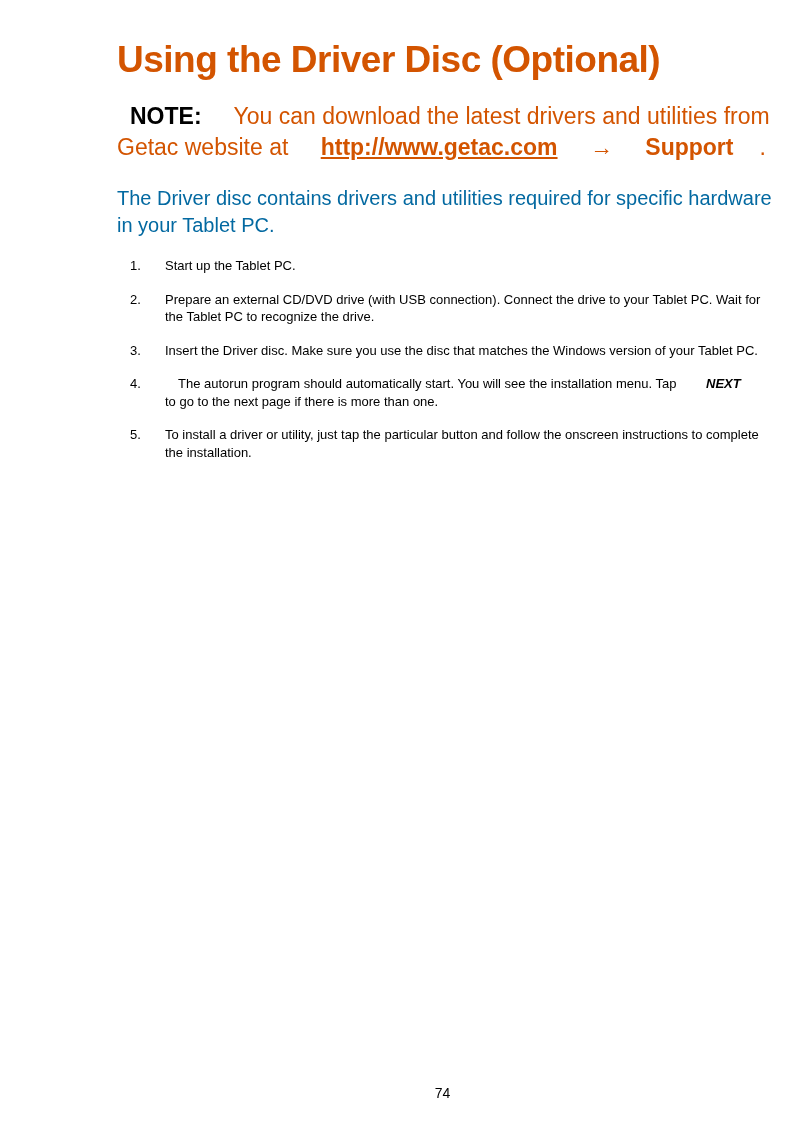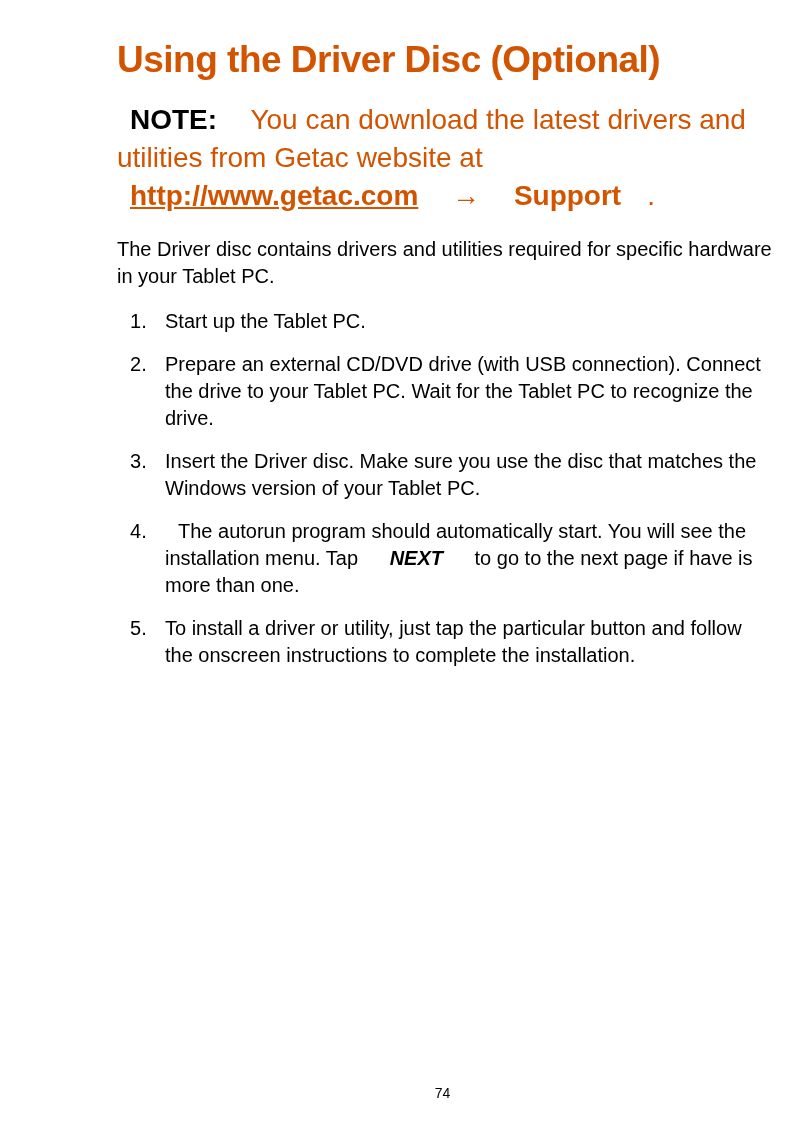--- a/index.html
+++ b/index.html
@@ -20,21 +20,21 @@
     }
     h1 {
       color: #D35400;
       font-size: 37px;
       font-weight: bold;
       margin-bottom: 20px;
       letter-spacing: -0.5px;
     }
     .note-block {
       color: #D35400;
-      font-size: 28px;
+      font-size: 23px;
       line-height: 1.35;
       margin-bottom: 22px;
     }
     .note-label {
       font-weight: bold;
       color: #000000;
     }
     .note-link {
       color: #D35400;
       font-weight: bold;
@@ -43,29 +43,29 @@
     .arrow {
       font-weight: bold;
     }
     .support-text {
       font-weight: bold;
     }
     p.body-text {
       font-size: 20px;
       line-height: 1.35;
       margin-bottom: 18px;
-      color: #000000;
+      color: #0369a1;
     }
     ol {
       list-style: none;
       counter-reset: item;
     }
     ol li {
       counter-increment: item;
-      font-size: 20px;
+      font-size: 13px;
       line-height: 1.35;
       margin-bottom: 16px;
       padding-left: 35px;
       position: relative;
     }
     ol li::before {
       content: counter(item) ".";
       position: absolute;
       left: 0;
       top: 0;
@@ -110,21 +110,21 @@
     <span class="note-label">NOTE:</span><span> You can download the latest drivers and utilities from Getac website at </span><a href="#" class="note-link">http://www.getac.com</a><span class="arrow"> → </span><span class="support-text">Support</span><span>.</span>
   </div>
 
   <p class="body-text">The Driver disc contains drivers and utilities required for specific hardware in your Tablet PC.</p>
 
   <ol>
     <li>Start up the Tablet PC.</li>
     <li>Prepare an external CD/DVD drive (with USB connection). Connect the drive to your Tablet PC. Wait for the Tablet PC to recognize the drive.</li>
     <li>Insert the Driver disc. Make sure you use the disc that matches the Windows version of your Tablet PC.</li>
     <li>
-      <span>The autorun program should automatically start. You will see the installation menu. Tap </span><span class="bold-inline">NEXT</span><span> to go to the next page if have is more than one.</span>
+      <span>The autorun program should automatically start. You will see the installation menu. Tap </span><span class="bold-inline">NEXT</span><span> to go to the next page if there is more than one.</span>
     </li>
     <li>To install a driver or utility, just tap the particular button and follow the onscreen instructions to complete the installation.</li>
   </ol>
 </div>
 
 <div class="page-number">74</div>
 
 <div class="footer-bars">
   <div class="footer-orange"></div>
   <div class="footer-gray"></div>

